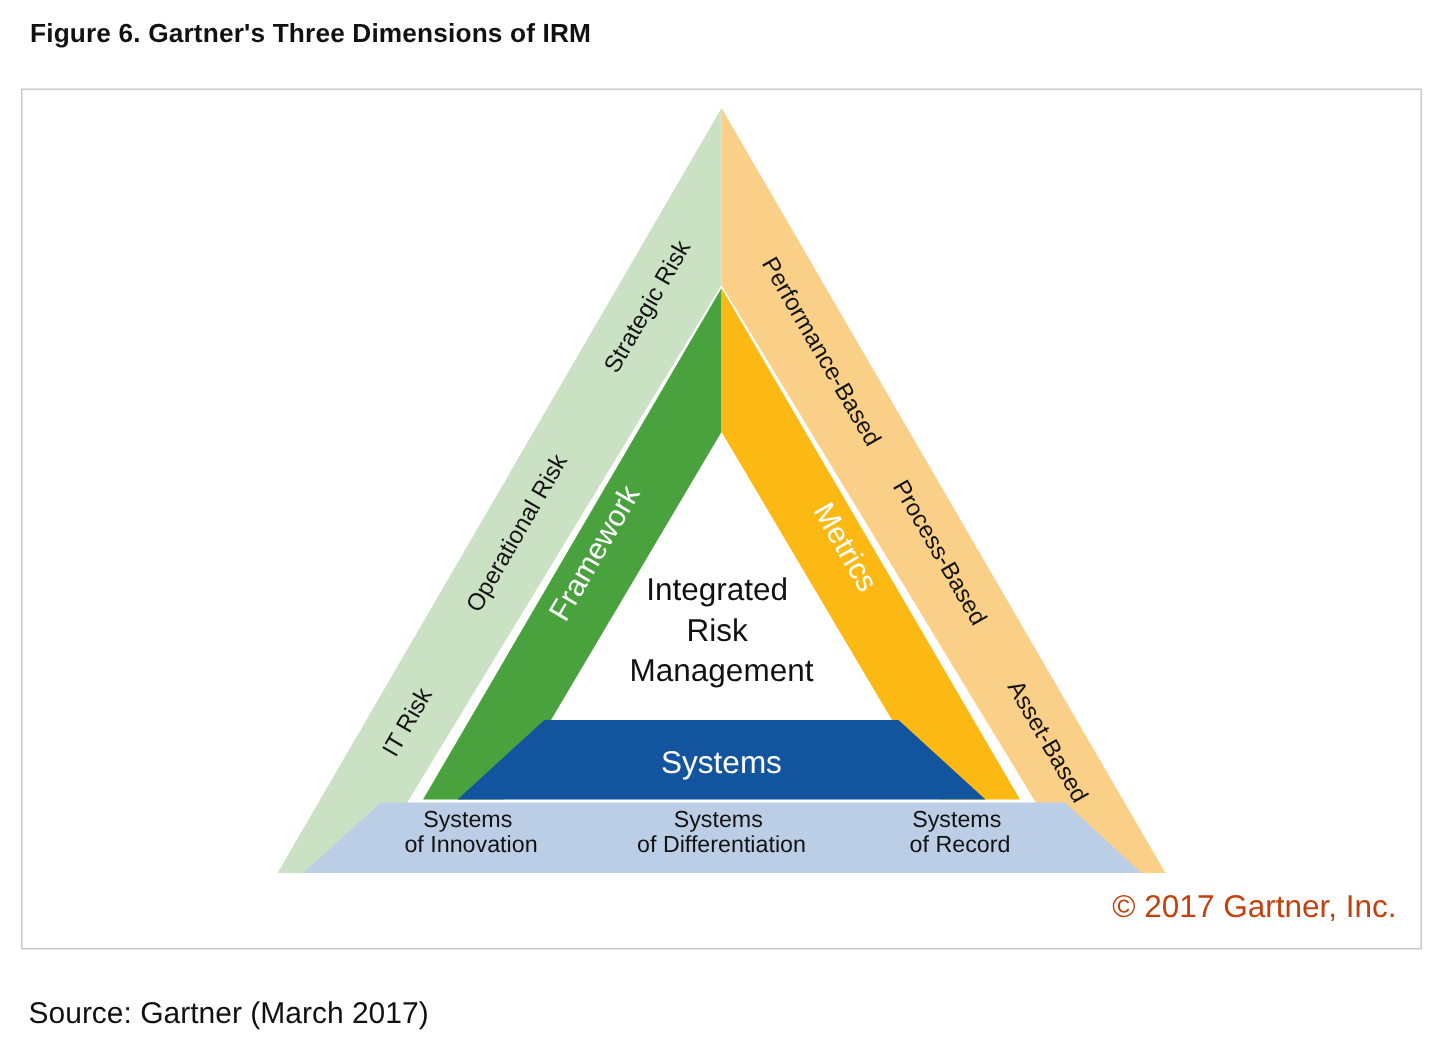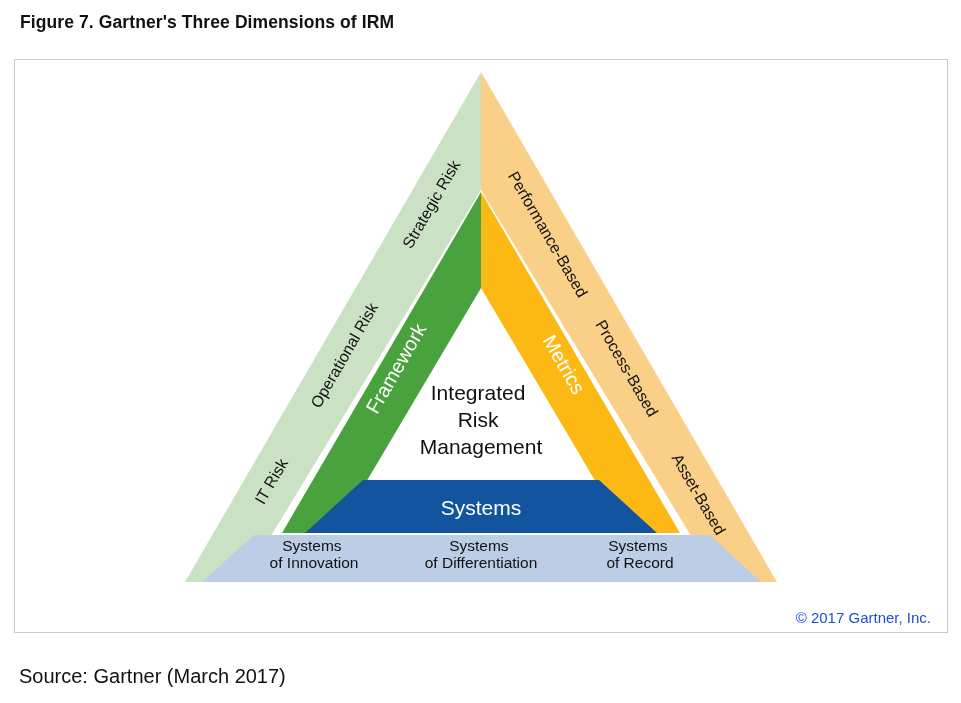--- a/index.html
+++ b/index.html
@@ -32,24 +32,24 @@
   }
   .diagram-svg {
     position: absolute;
     left: 0;
     top: 0;
     width: 961px;
     height: 703px;
   }
   .copyright-note {
     position: absolute;
-    top: 609px;
+    top: 593px;
     right: 30px;
-    font-size: 15px;
-    color: #1d4ed8;
+    font-size: 21px;
+    color: #c2410c;
   }
   .source-note {
     position: absolute;
     left: 19px;
     top: 665px;
     font-size: 20px;
     color: #111111;
   }
   text {
     font-family: "Liberation Sans", sans-serif;
@@ -71,21 +71,21 @@
     fill: #ffffff;
   }
   .bottom-label {
     font-size: 15.5px;
     fill: #111111;
   }
 </style>
 </head>
 <body>
 
-<div class="page-title">Figure 7. Gartner's Three Dimensions of IRM</div>
+<div class="page-title">Figure 6. Gartner's Three Dimensions of IRM</div>
 
 <div class="figure-frame"></div>
 
 <svg class="diagram-svg" viewBox="0 0 961 703">
 
   <polygon points="481,72 185,582 243,582 481,190" fill="#cbe1c4"></polygon>
   <polygon points="481,72 777,582 719,582 481,190" fill="#fad089"></polygon>
 
   <polygon points="481,192 282,533 336,533 481,288" fill="#49a23d"></polygon>
   <polygon points="481,192 680,533 626,533 481,288" fill="#fdb913"></polygon>

